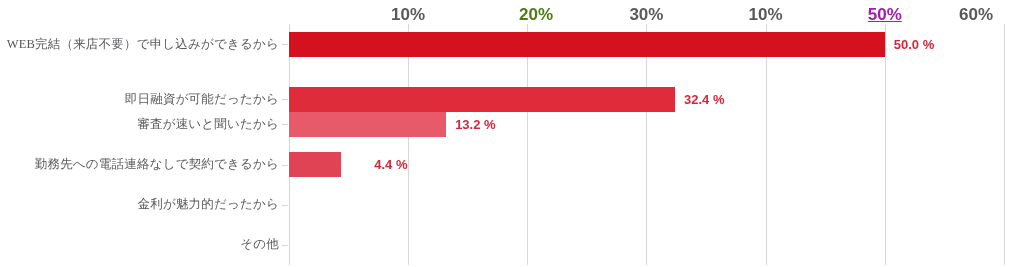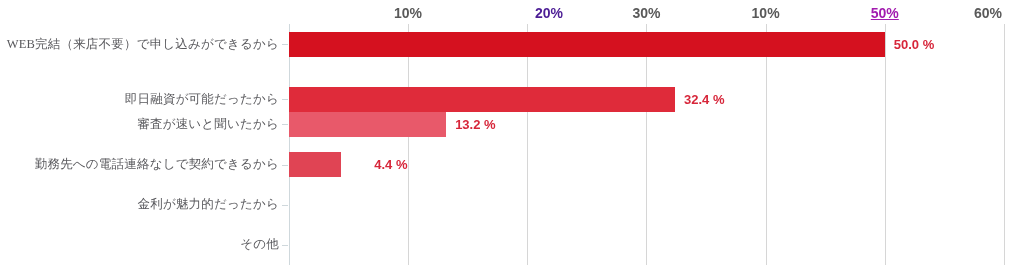--- a/index.html
+++ b/index.html
@@ -6,21 +6,21 @@
   body{
     width:1024px;height:267px;background:#ffffff;overflow:hidden;
     font-family:"Liberation Sans","DejaVu Sans",sans-serif;
     -webkit-font-smoothing:antialiased;
   }
   #chart-root{position:relative;width:1024px;height:267px;}
 
   
   .xaxis-label{
     position:absolute;top:5px;
-    font-size:14px;font-weight:700;color:#595959;
+    font-size:17px;font-weight:700;color:#595959;
     transform:translateX(-50%);white-space:nowrap;
     letter-spacing:0px;
   }
 
   
   .gridline{
     position:absolute;top:24px;width:1px;height:241px;
     background:#d6d6d6;
   }
   .gridline.axis-zero{background:#cfd8dc;}
@@ -50,25 +50,25 @@
     font-size:13px;font-weight:700;color:#d7263a;white-space:nowrap;
   }
 </style>
 </head>
 <body>
 
 <div id="chart-root">
 
   <div id="xaxis-labels">
       <div class="xaxis-label" style="left: 408px; color: rgb(89, 89, 89);">10%</div>
-      <div class="xaxis-label" style="left: 549px; color: #4c1d95;">20%</div>
+      <div class="xaxis-label" style="left: 536px; color: #4d7c0f;">20%</div>
       <div class="xaxis-label" style="left: 646.4px; color: rgb(89, 89, 89);">30%</div>
       <div class="xaxis-label" style="left: 765.6px; color: rgb(89, 89, 89);">10%</div>
       <div class="xaxis-label" style="left: 884.8px; color: #a21caf; text-decoration: underline;">50%</div>
-      <div class="xaxis-label" style="left: 976px; color: rgb(89, 89, 89); margin-left: 12px;">60%</div>
+      <div class="xaxis-label" style="left: 976px; color: rgb(89, 89, 89);">60%</div>
     </div>
 
   <div id="gridlines">
       <div class="gridline axis-zero" style="left: 288.8px;"></div>
       <div class="gridline" style="left: 408px; background: rgb(214, 214, 214);"></div>
       <div class="gridline" style="left: 527.2px; background: rgb(214, 214, 214);"></div>
       <div class="gridline" style="left: 646.4px; background: rgb(214, 214, 214);"></div>
       <div class="gridline" style="left: 765.6px; background: rgb(214, 214, 214);"></div>
       <div class="gridline" style="left: 884.8px; background: rgb(214, 214, 214);"></div>
       <div class="gridline" style="left: 1004px; background: rgb(214, 214, 214);"></div>

